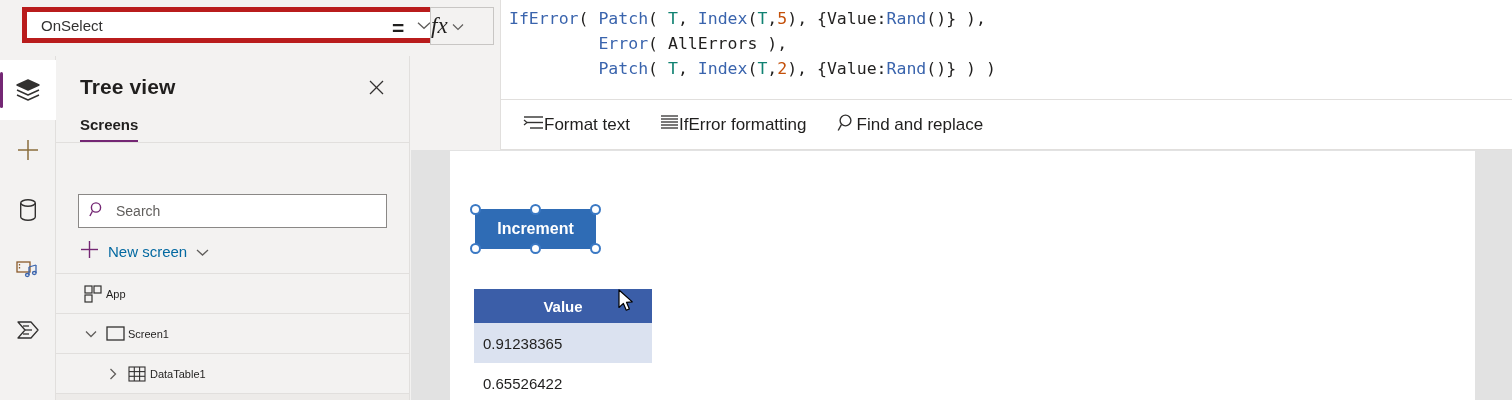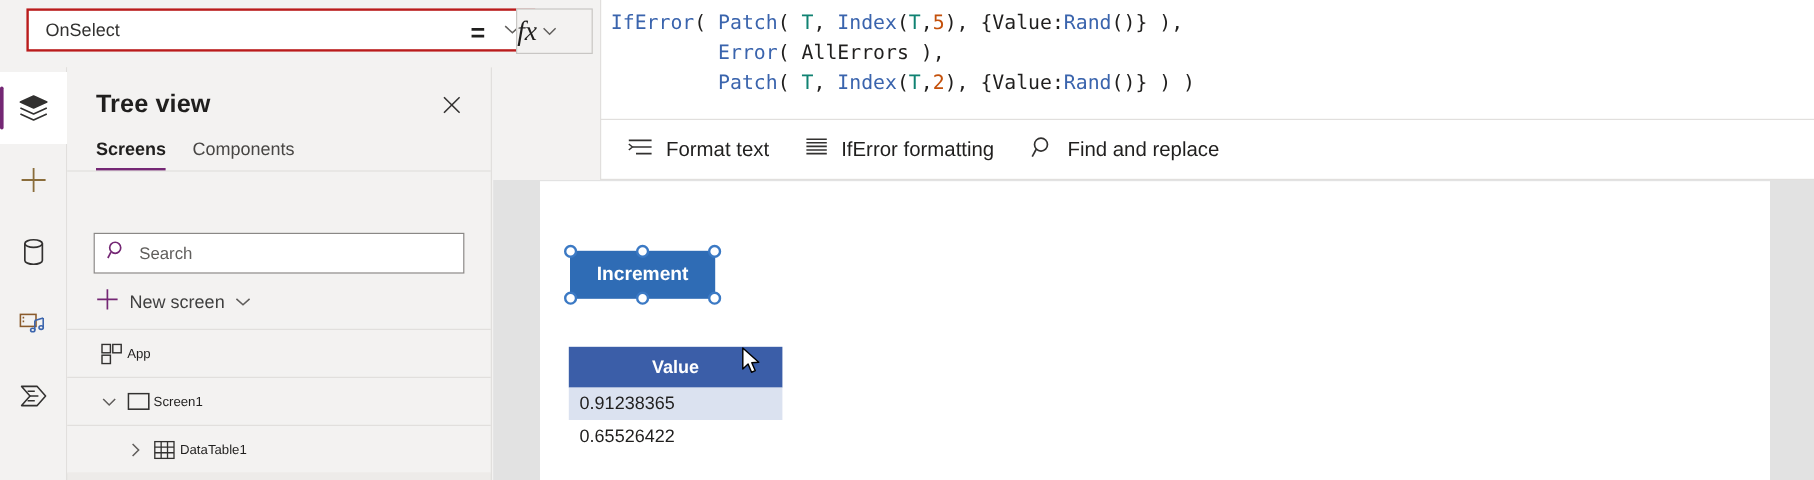--- a/index.html
+++ b/index.html
@@ -57,21 +57,21 @@
     display: flex; align-items: center; gap: 10px;
     height: 34px; background: #ffffff; border: 1px solid #8a8886;
     padding: 0 10px; cursor: text; margin-top: 39px;
   }
   .searchbox .ph { font-size: 14px; color: #605e5c; }
   .newscreen {
     display: flex; align-items: center; gap: 9px;
     padding: 6px 22px 10px 24px; cursor: pointer;
     border-bottom: 1px solid #e1dfdd;
   }
-  .newscreen .lbl { font-size: 15px; color: #404040; }
+  .newscreen .lbl { font-size: 15px; color: #0369a1; }
   .tree-list { font-size: 15px; color: #201f1e; }
   .tree-row {
     display: flex; align-items: center; height: 40px;
     border-bottom: 1px solid #e1dfdd; cursor: pointer; position: relative;
   }
   .tree-row.selected { background: #d6d4d2; }
   .tree-row .chev { width: 22px; display: flex; justify-content: center; align-items: center; }
   .tree-row .ic { width: 26px; display: flex; justify-content: center; align-items: center; }
   .tree-row .nm { font-size: 11px; color: #201f1e; }
   .tree-row .dots {
@@ -83,21 +83,21 @@
     position: absolute; left: 0; right: 0; bottom: 0; height: 6px; background: #edebe9;
   }
 
   
   .propbar {
     position: absolute; left: 0; top: 0; width: 1512px; height: 56px;
     background: #f3f2f1; display: flex; align-items: center;
   }
   .propsel {
     position: absolute; left: 22px; top: 7px; width: 424px; height: 36px;
-    background: #ffffff; border: 2px solid #b91c1c;
+    background: #ffffff; border: 5px solid #b91c1c;
     display: flex; align-items: center; justify-content: space-between;
     padding: 0 10px 0 14px; cursor: pointer;
   }
   .propsel .val { font-size: 15px; color: #323130; }
   .eq {
     position: absolute; left: 392px; top: 16px;
     font-size: 21px; color: #201f1e; font-weight: 700;
   }
   .fxbtn {
     position: absolute; left: 430px; top: 7px; width: 64px; height: 38px;
@@ -123,21 +123,21 @@
   .tbl  { color: #108272; }
   .num  { color: #c4500a; }
   .pln  { color: #201f1e; }
 
   
   .ftools {
     position: absolute; left: 500px; top: 100px; width: 1012px; height: 50px;
     background: #ffffff; border-left: 1px solid #e1dfdd; border-bottom: 1px solid #e1dfdd;
     display: flex; align-items: center; gap: 30px; padding-left: 22px;
   }
-  .ftool { display: flex; align-items: center; gap: 11px; cursor: pointer; justify-content: space-between; }
+  .ftool { display: flex; align-items: center; cursor: pointer; justify-content: space-between; }
   .ftool .lbl { font-size: 17px; color: #201f1e; }
 
   
   .canvas-backdrop {
     position: absolute; left: 411px; top: 150px; width: 1101px; height: 250px;
     background: #e2e2e2;
   }
   .canvas {
     position: absolute; left: 450px; top: 151px; width: 1025px; height: 249px;
     background: #ffffff;
@@ -152,21 +152,21 @@
     position: absolute; width: 11px; height: 11px; border-radius: 50%;
     background: #ffffff; border: 2px solid #3b79c4;
   }
   .dtable { position: absolute; left: 24px; top: 138px; width: 178px; }
   .dt-head {
     height: 34px; background: #3b5ea8; color: #ffffff;
     display: flex; align-items: center; justify-content: center;
     font-size: 15px; font-weight: 700; cursor: pointer;
   }
   .dt-row {
-    height: 27px; display: flex; align-items: center;
+    height: 40px; display: flex; align-items: center;
     padding-left: 9px; font-size: 15px; color: #201f1e; cursor: pointer;
   }
   .dt-row.sel { background: #dbe2f0; }
   .cursor-ptr { position: absolute; left: 168px; top: 138px; pointer-events: none; }
 </style>
 </head>
 <body>
 
 <div id="app">
 
@@ -252,21 +252,20 @@
           <g stroke="#323130" stroke-width="1.3">
             <line x1="2" y1="2" x2="15" y2="15"></line>
             <line x1="15" y1="2" x2="2" y2="15"></line>
           </g>
         </svg>
       </div>
     </div>
 
     <div class="tabs">
       <div class="tab active">Screens</div>
-      <div class="tab">Components</div>
     </div>
 
     <div class="searchwrap">
       <div class="searchbox">
         <span>
           <svg width="17" height="17" viewBox="0 0 17 17">
             <g fill="none" stroke="#742774" stroke-width="1.4">
               <circle cx="7" cy="6.5" r="4.6"></circle>
               <line x1="3.4" y1="10.2" x2="0.9" y2="15"></line>
             </g>

